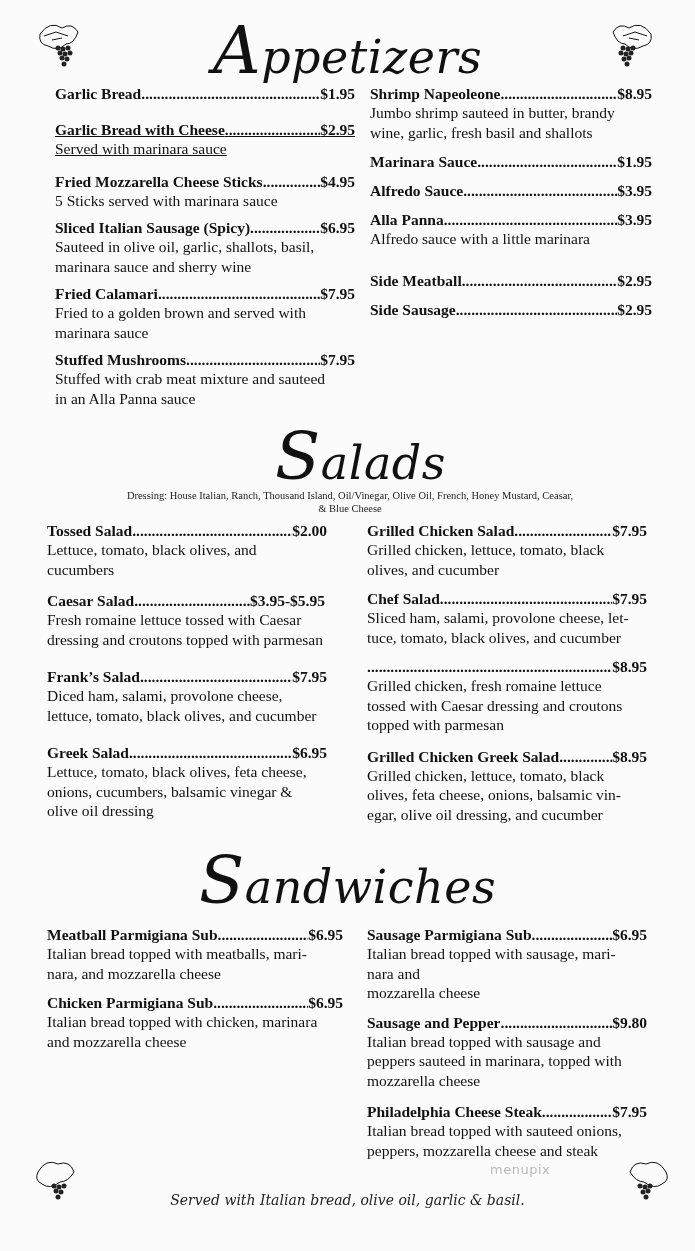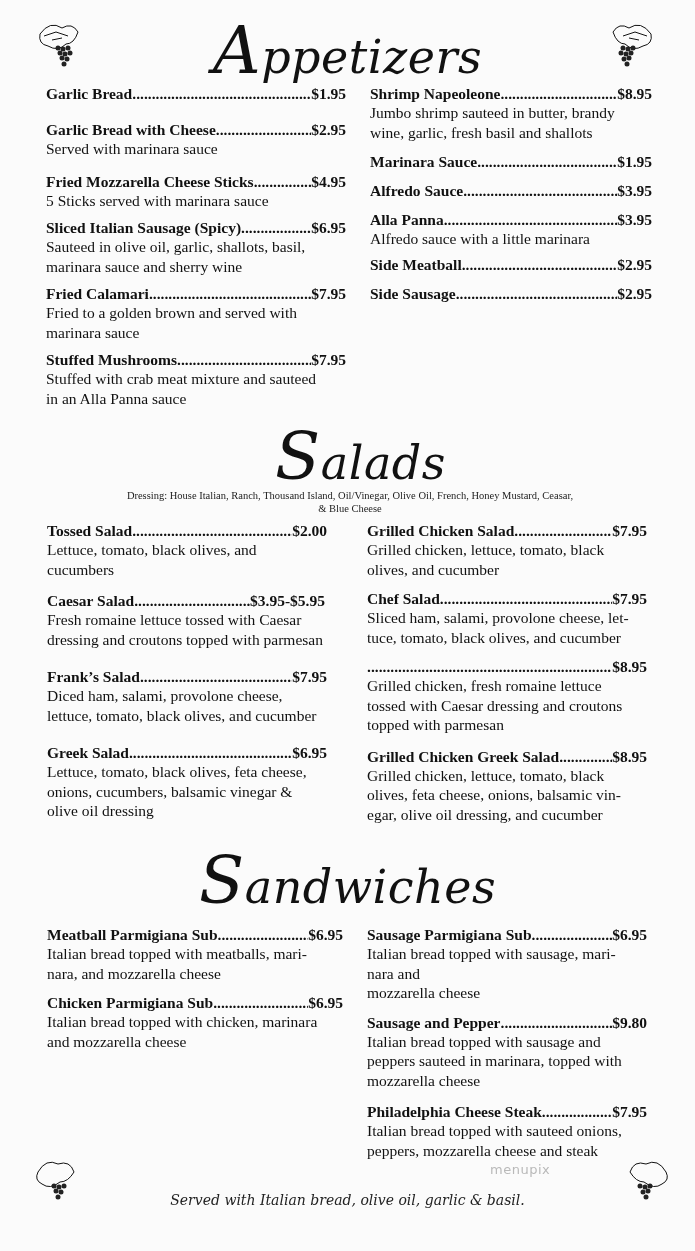--- a/index.html
+++ b/index.html
@@ -101,29 +101,29 @@
     <circle cx="28" cy="41" r="2.5"></circle>
       <circle cx="23" cy="42" r="2.5"></circle>
       <circle cx="26" cy="47" r="2.5"></circle>
   </g>
 </svg>
 
 <div class="script-title" style="top:18px;">
   <span class="cap">A</span><span>ppetizers</span>
 </div>
 
-<div class="col" style="left:46px;top:84px;width:300px;">
+<div class="col" style="left:55px;top:84px;width:300px;">
   <div class="item" style="margin-bottom:17px;">
     <div class="row">
         <span class="name">Garlic Bread</span>
         <span class="dots"></span>
         <span class="price">$1.95</span>
       </div>
   </div>
-  <div class="item" style="margin-bottom:13px;">
+  <div class="item" style="margin-bottom:13px;text-decoration:underline;">
     <div class="row">
         <span class="name">Garlic Bread with Cheese</span>
         <span class="dots"></span>
         <span class="price">$2.95</span>
       </div>
     <div class="desc">Served with marinara sauce</div>
   </div>
   <div class="item" style="margin-bottom:8px;">
     <div class="row">
         <span class="name">Fried Mozzarella Cheese Sticks</span>
@@ -178,21 +178,21 @@
         <span class="price">$1.95</span>
       </div>
   </div>
   <div class="item" style="margin-bottom:10px;">
     <div class="row">
         <span class="name">Alfredo Sauce</span>
         <span class="dots"></span>
         <span class="price">$3.95</span>
       </div>
   </div>
-  <div class="item" style="margin-bottom:6px;">
+  <div class="item" style="margin-bottom:22px;">
     <div class="row">
         <span class="name">Alla Panna</span>
         <span class="dots"></span>
         <span class="price">$3.95</span>
       </div>
     <div class="desc">Alfredo sauce with a little marinara</div>
   </div>
   <div class="item" style="margin-bottom:10px;">
     <div class="row">
         <span class="name">Side Meatball</span>

